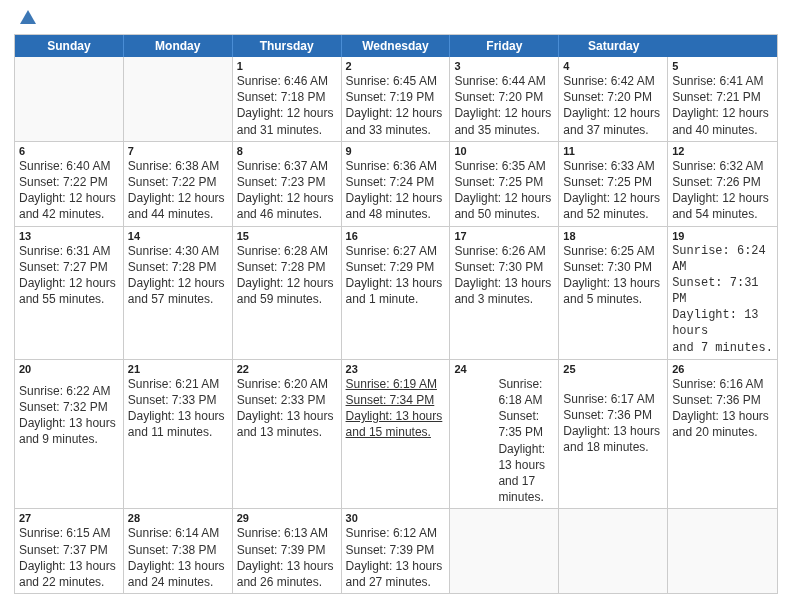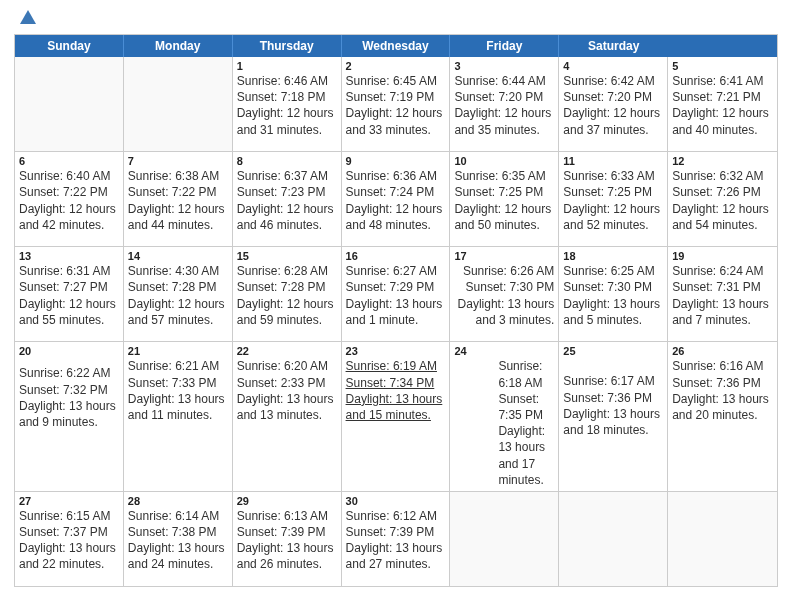--- a/index.html
+++ b/index.html
@@ -260,35 +260,35 @@
           </div>
           <div class="cal-cell">
             <span class="day-num">16</span>
             <div class="cell-text" style="white-space: pre-line;">Sunrise: 6:27 AM
 Sunset: 7:29 PM
 Daylight: 13 hours
 and 1 minute.</div>
           </div>
           <div class="cal-cell">
             <span class="day-num">17</span>
-            <div class="cell-text" style="white-space: pre-line; text-align: right;">Sunrise: 6:26 AM
+            <div class="cell-text" style="white-space: pre-line;">Sunrise: 6:26 AM
 Sunset: 7:30 PM
 Daylight: 13 hours
 and 3 minutes.</div>
           </div>
           <div class="cal-cell">
             <span class="day-num">18</span>
             <div class="cell-text" style="white-space: pre-line;">Sunrise: 6:25 AM
 Sunset: 7:30 PM
 Daylight: 13 hours
 and 5 minutes.</div>
           </div>
           <div class="cal-cell">
             <span class="day-num">19</span>
-            <div class="cell-text" style="white-space: pre-line;">Sunrise: 6:24 AM
+            <div class="cell-text" style="white-space: pre-line; font-family: Liberation Mono, monospace;">Sunrise: 6:24 AM
 Sunset: 7:31 PM
 Daylight: 13 hours
 and 7 minutes.</div>
           </div>
         </div>
         <div class="cal-row">
           <div class="cal-cell">
             <span class="day-num">20</span>
             <div class="cell-text" style="white-space: pre-line; margin-top: 8px;">Sunrise: 6:22 AM
 Sunset: 7:32 PM

